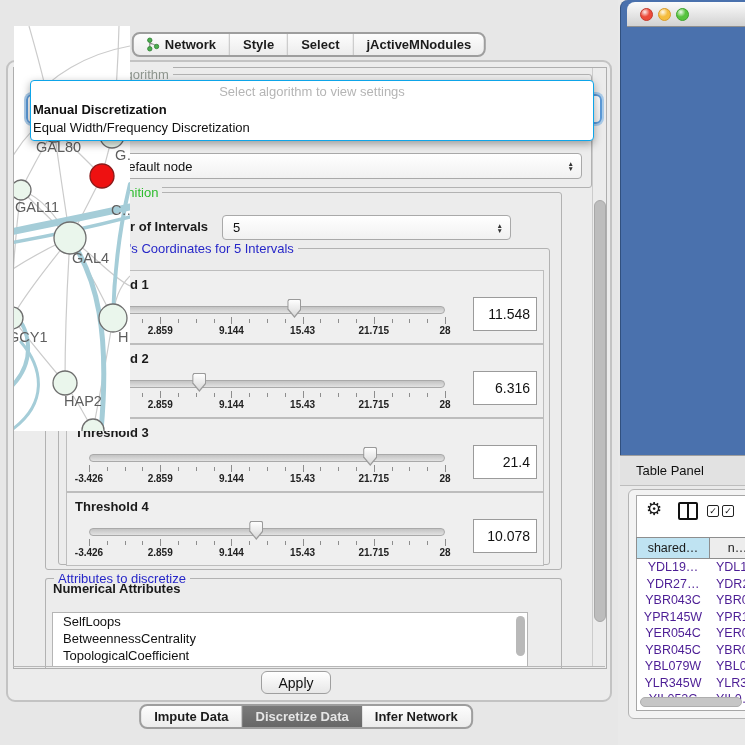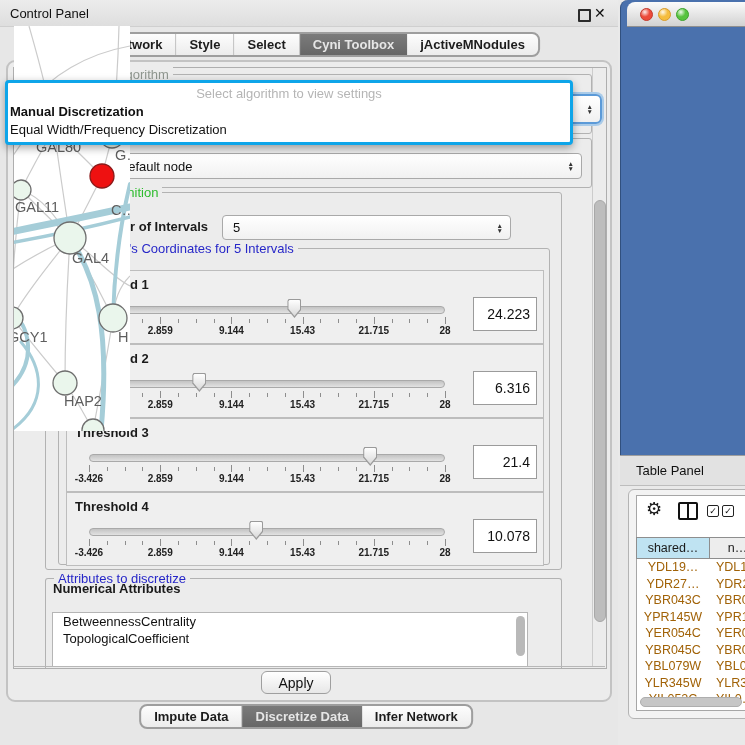--- a/index.html
+++ b/index.html
@@ -38,21 +38,21 @@
   #gb-thresholds > .gb-title{color:var(--blue);}
   #gb-attributes{left:45px;top:578px;width:515px;height:89px;border-bottom:none;border-bottom-left-radius:0;border-bottom-right-radius:0;}
   #gb-attributes > .gb-title{color:var(--blue);}
   
   .combo{position:absolute;background:linear-gradient(#ffffff,#f1f1f1);border:1px solid #a9a9a9;border-radius:4px;font-size:13px;display:flex;align-items:center;padding:0 10px;cursor:pointer;color:#111;}
   .combo .arrows{position:absolute;right:7px;top:50%;transform:translateY(-50%);display:flex;flex-direction:column;font-size:6.5px;line-height:5px;color:#333;}
   #tabledata-combo{left:8px;top:14px;width:531px;height:24px;}
   #intervals-combo{left:176px;top:22px;width:267px;height:23px;}
   #algo-combo-focus{left:26px;top:94px;width:552px;height:26px;border:2px solid #5b9ad8;box-shadow:0 0 0 2px #a9cbe9;border-radius:6px;background:linear-gradient(#fff,#f0f0f0);z-index:5;}
   
-  #algo-popup{position:absolute;left:5px;top:80px;width:562px;height:59px;background:#ffffff;border:3px solid #0ea5e9;border-radius:4px;box-shadow:0 3px 8px rgba(0,0,0,.35);z-index:50;}
+  #algo-popup{position:absolute;left:30px;top:80px;width:562px;height:59px;background:#ffffff;border:1px solid #0ea5e9;border-radius:4px;box-shadow:0 3px 8px rgba(0,0,0,.35);z-index:50;}
   #algo-popup .hint{text-align:center;color:#b5b5b5;font-size:13px;padding-top:3px;height:17px;}
   .algo-option{font-size:13px;color:#111;padding:1px 2px;line-height:16px;cursor:pointer;}
   .algo-option.bold{font-weight:700;}
   
   .bold-label{position:absolute;font-size:13px;font-weight:700;color:#1a1a1a;}
   #num-intervals-label{left:40px;top:26px;}
   #numerical-attrs-label{left:7px;top:2px;}
   
   .threshold{position:absolute;left:7px;width:476px;height:72px;border:1px solid #bdbdbd;background:#efefef;}
   .th-label{position:absolute;left:8px;top:6px;font-size:13px;font-weight:700;color:#1a1a1a;}
@@ -98,55 +98,47 @@
   #tp-split::after{content:"";position:absolute;left:7px;top:0;width:2px;height:14px;background:#111;}
   .tp-check{position:absolute;top:505px;width:10px;height:10px;border:1.5px solid #222;border-radius:2px;font-size:9px;font-weight:700;line-height:10px;text-align:center;color:#111;cursor:pointer;}
   #tp-check1{left:707px;}
   #tp-check2{left:722px;}
   #tp-colheads{position:absolute;left:636px;top:537px;width:130px;height:22px;display:flex;}
   .colhead{box-sizing:border-box;border:1px solid #8e8e8e;font-size:12.5px;color:#1a1a1a;display:flex;align-items:center;justify-content:center;cursor:pointer;text-align:center;}
   #colhead-1{width:74px;background:var(--colsel);}
   #colhead-2{width:56px;background:#ededed;border-left:none;}
   #table-rows{position:absolute;left:636px;top:559px;width:130px;height:149px;overflow:hidden;}
   .trow{display:flex;height:16.5px;cursor:pointer;}
-  .tcell{font-size:12.5px;color:#a16207;line-height:16.5px;white-space:nowrap;overflow:hidden;}
+  .tcell{font-size:12.5px;color:#4c1d95;line-height:16.5px;white-space:nowrap;overflow:hidden;}
   .tcell.c1{width:74px;text-align:center;}
   .tcell.c2{padding-left:6px;width:50px;}
   #tp-hscroll{position:absolute;left:640px;top:697px;width:100px;height:8px;border-radius:5px;background:#c6c6c6;border:1px solid #aeaeae;cursor:pointer;}
 </style>
 </head>
 <body>
 
 <div id="control-panel">
-  <div id="titlebar">
-    <span class="title">Control Panel</span>
-    <span id="float-btn"></span>
-    <span id="close-btn">✕</span>
-  </div>
 
   <div id="top-tabs" class="tabstrip">
       <div class="tab">
         <span class="tab-icon">
           <svg width="13" height="15" viewBox="0 0 13 15">
             <path d="M3,4 L3,11 M3,5 C3,8 8,6 9,9" stroke="#8a8a8a" stroke-width="1.2" fill="none"></path>
             <circle cx="3" cy="3.2" r="2.2" fill="#4caf50" stroke="#2e7d32" stroke-width="0.8"></circle>
             <circle cx="3" cy="11.8" r="2.2" fill="#4caf50" stroke="#2e7d32" stroke-width="0.8"></circle>
             <circle cx="9.8" cy="9.5" r="2.2" fill="#4caf50" stroke="#2e7d32" stroke-width="0.8"></circle>
           </svg>
         </span>
         <span class="tab-label">Network</span>
       </div>
       <div class="tab">
         <span class="tab-label">Style</span>
       </div>
       <div class="tab">
         <span class="tab-label">Select</span>
-      </div>
-      <div class="tab selected">
-        <span class="tab-label">Cyni Toolbox</span>
       </div>
       <div class="tab">
         <span class="tab-label">jActiveMNodules</span>
       </div>
     </div>
 
   <div id="main-box"></div>
   <div id="scrollpane-border"></div>
 
   <div id="gb-algorithm" class="groupbox">
@@ -212,21 +204,21 @@
             </div>
       <div class="tick-labels">
               <div class="tick-label" style="left: 0%;">-3.426</div>
               <div class="tick-label" style="left: 20%;">2.859</div>
               <div class="tick-label" style="left: 40%;">9.144</div>
               <div class="tick-label" style="left: 60%;">15.43</div>
               <div class="tick-label" style="left: 80%;">21.715</div>
               <div class="tick-label" style="left: 100%;">28</div>
             </div>
     </div>
-    <div class="value-box">24.223</div>
+    <div class="value-box">11.548</div>
   </div>
         <div class="threshold" style="top: 95px;">
     <div class="th-label">Threshold 2</div>
     <div class="slider-rail">
       <div class="track"></div>
       <div class="thumb" style="left: calc(31% - 7px);"></div>
       <div class="ticks">
               <div class="tick major" style="left: 0%;"></div>
               <div class="tick" style="left: 5%;"></div>
               <div class="tick" style="left: 10%;"></div>
@@ -340,20 +332,21 @@
   </div>
       </div>
   </div>
 
   <div id="gb-attributes" class="groupbox">
     <span class="gb-title">Attributes to discretize</span>
     <span id="numerical-attrs-label" class="bold-label">Numerical Attributes</span>
   </div>
   <div id="attr-list">
     <div id="attr-scrollbar"></div>
+  <div class="attr-item">SelfLoops</div>
       <div class="attr-item">BetweennessCentrality</div>
       <div class="attr-item">TopologicalCoefficient</div>
     </div>
 
   <div id="panel-scroll-track">
     <div id="panel-scroll-thumb"></div>
   </div>
 
   <div id="apply-sep"></div>
   <button id="apply-btn">Apply</button>

